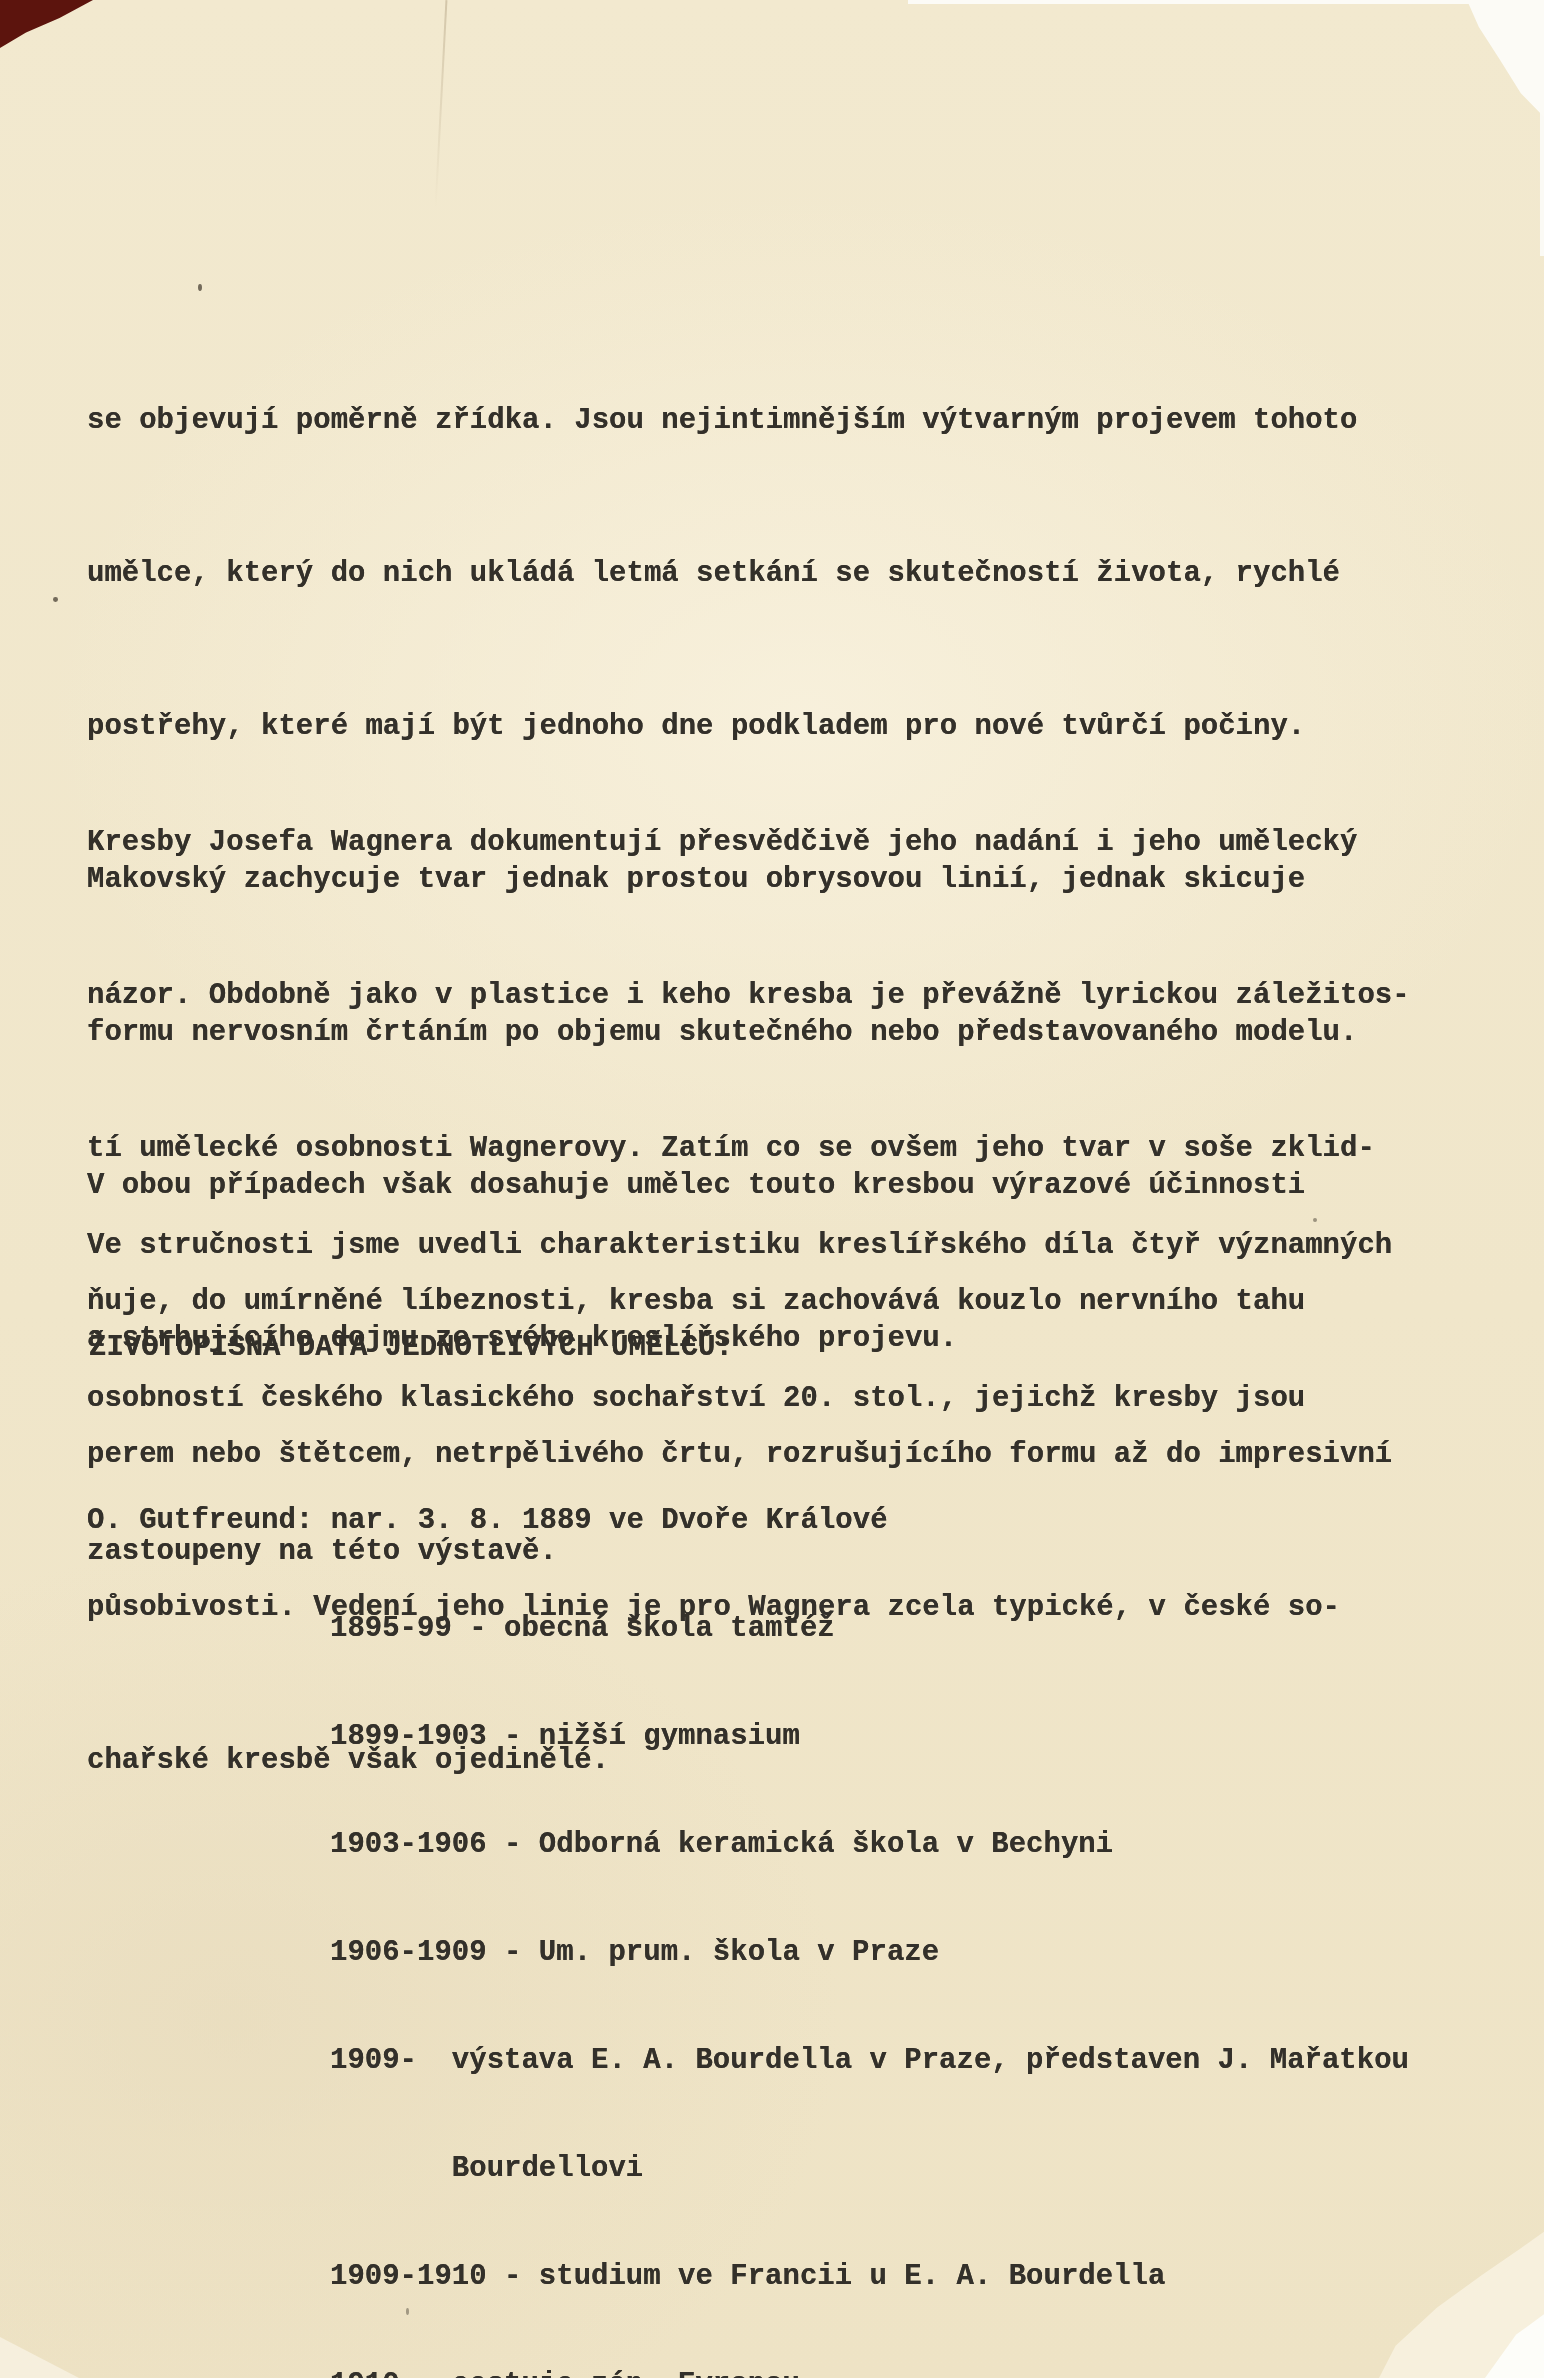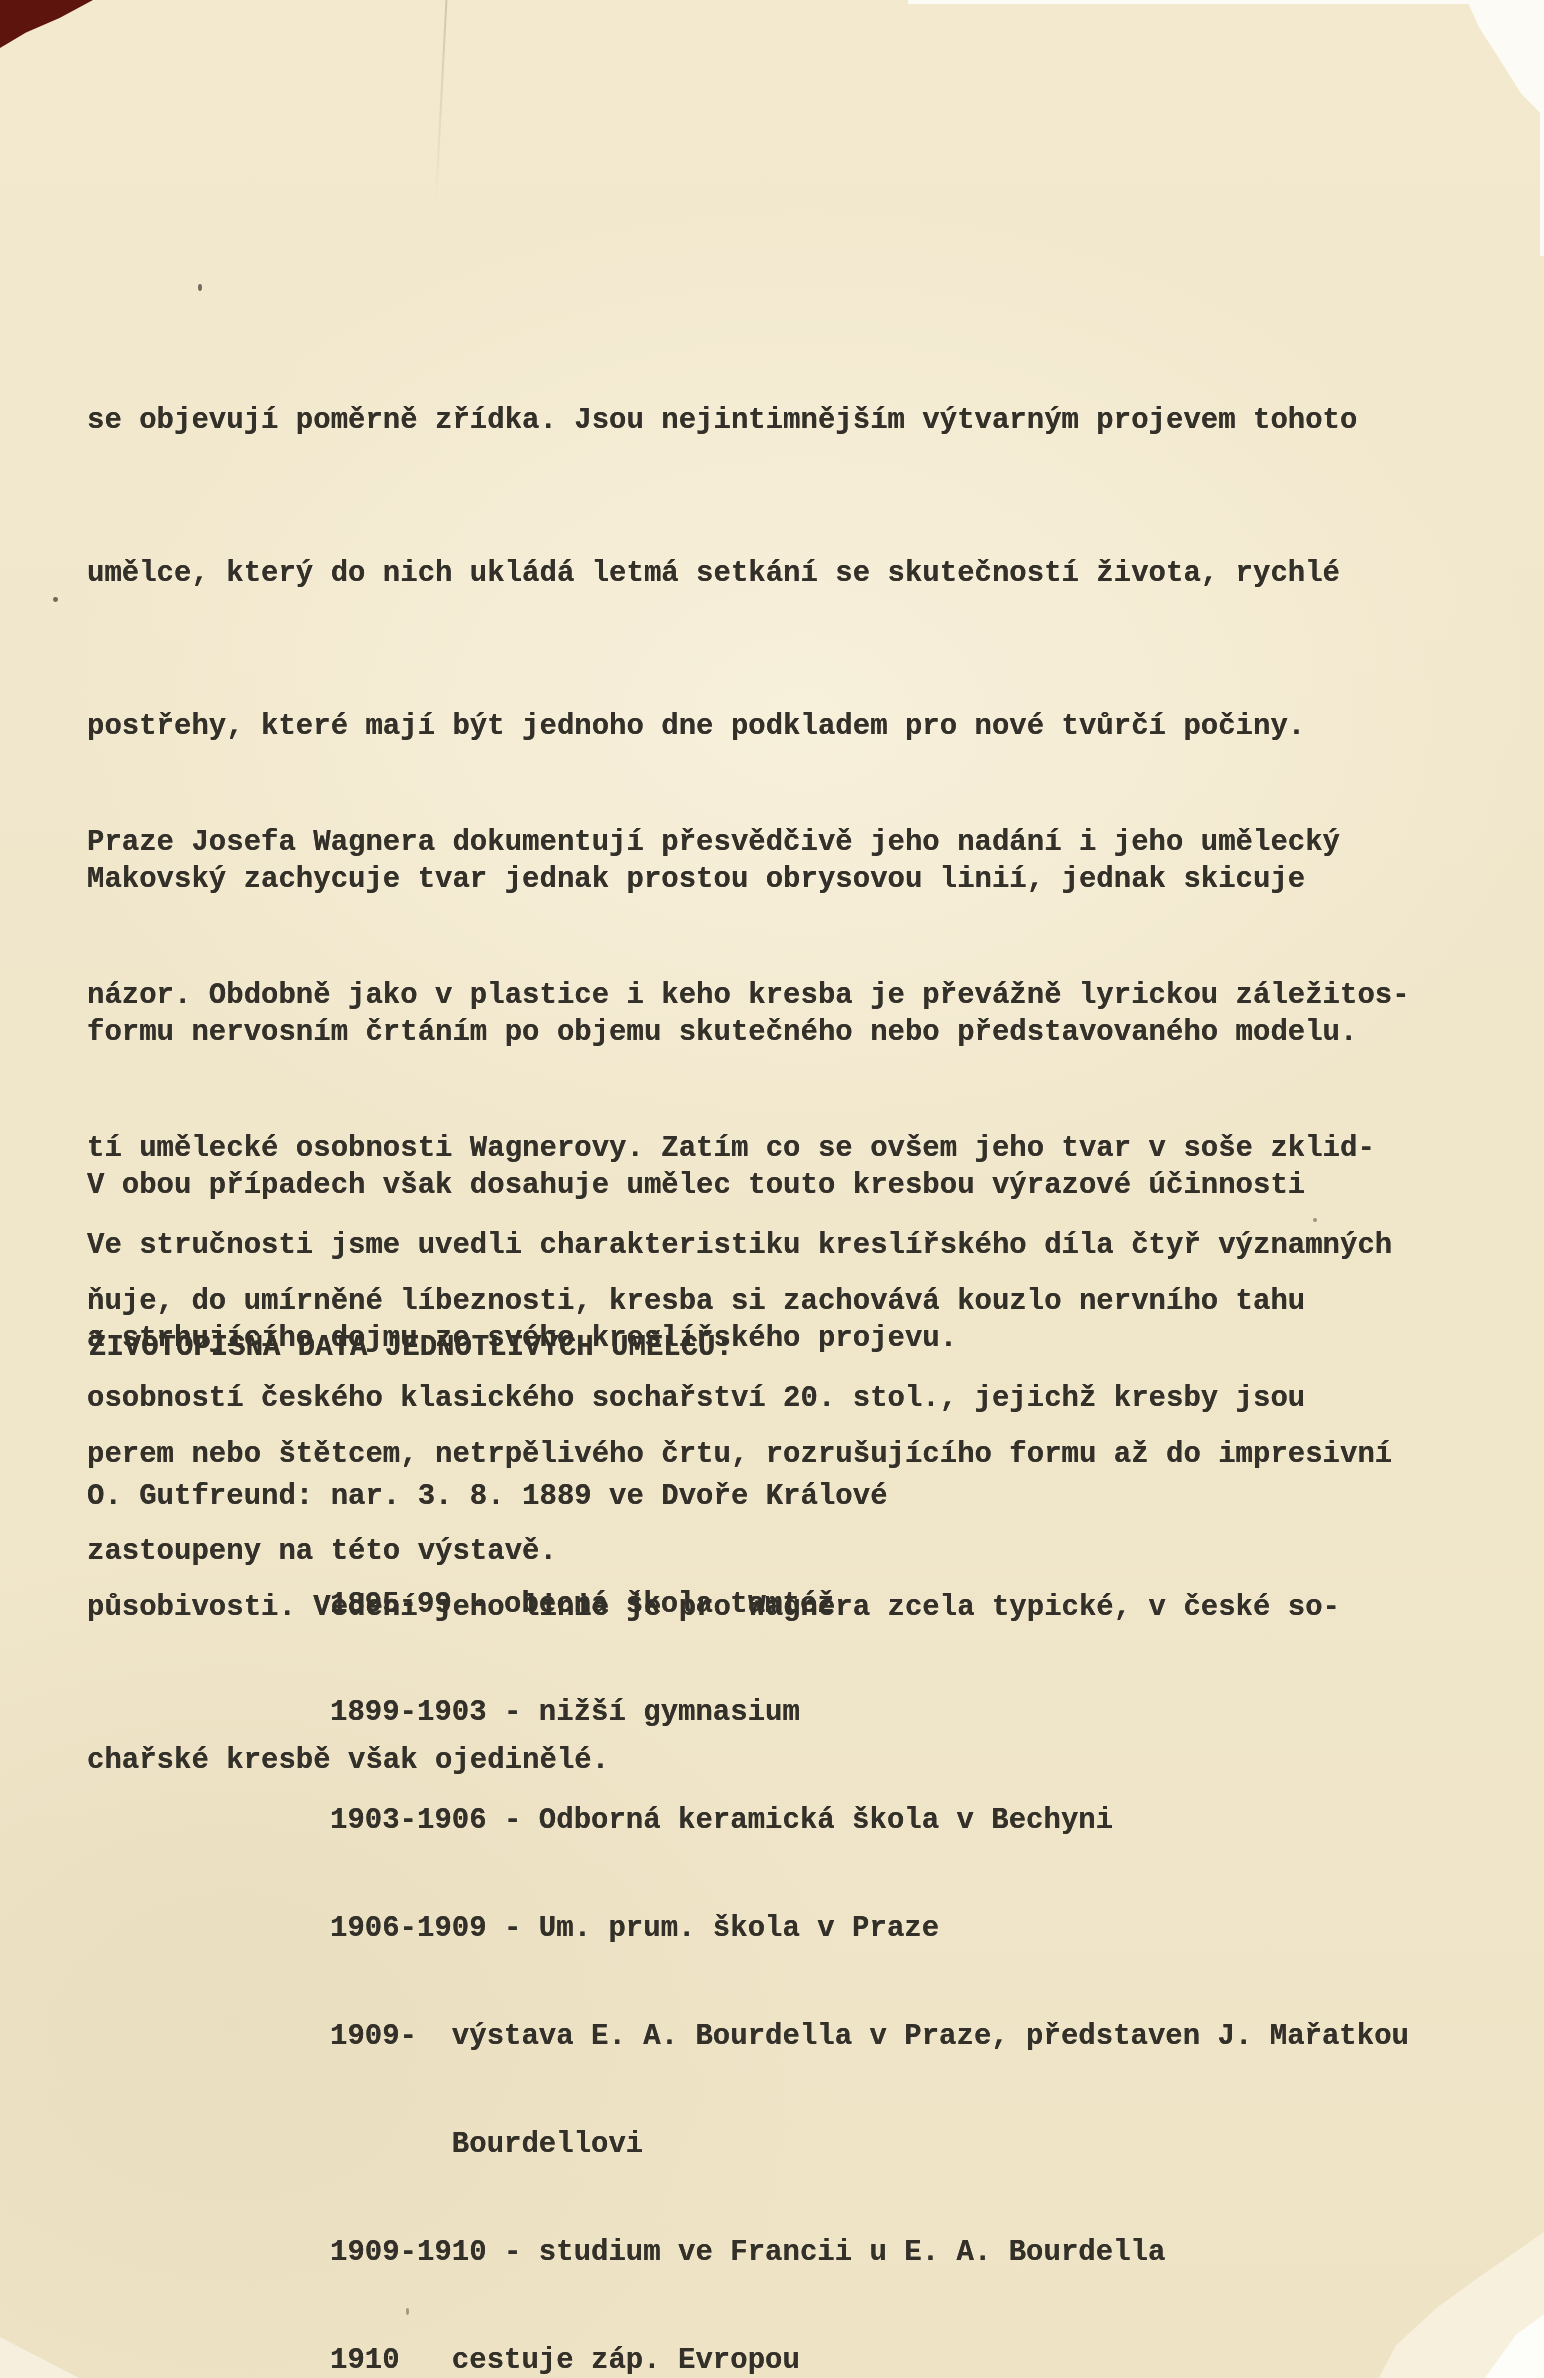--- a/index.html
+++ b/index.html
@@ -71,21 +71,21 @@
   .para{position:absolute;left:87px;white-space:pre;line-height:51px;}
   .p1{top:293px;}
   .p2{top:715px;}
   .p3{top:1118px;}
   .heading{
     position:absolute;left:85px;top:1324px;margin:4px;
     font-size:29px;font-weight:700;white-space:pre;line-height:39px;
   }
   .bio{position:absolute;left:87px;top:1407px;line-height:36px;white-space:pre;}
   .bline{margin-left:243px;}
-  .bline.first{margin-left:0;}
+  .bline.first{margin-left:0;margin-top:24px;}
   .u{text-decoration-thickness:2.9px;text-underline-offset:5.8px;}
 </style>
 </head>
 <body>
 
 <div class="paper">
 
   <div class="corner-red"></div>
   <div class="top-edge-strip"></div>
   <div class="right-sliver"></div>
@@ -105,21 +105,21 @@
       <div>se objevují poměrně zřídka. Jsou nejintimnějším výtvarným projevem tohoto</div>
       <div>umělce, který do nich ukládá letmá setkání se skutečností života, rychlé</div>
       <div>postřehy, které mají být jednoho dne podkladem pro nové tvůrčí počiny.</div>
       <div>Makovský zachycuje tvar jednak prostou obrysovou linií, jednak skicuje</div>
       <div>formu nervosním črtáním po objemu skutečného nebo představovaného modelu.</div>
       <div>V obou případech však dosahuje umělec touto kresbou výrazové účinnosti</div>
       <div>a strhujícího dojmu ze svého kreslířského projevu.</div>
     </section>
 
     <section class="para p2">
-      <div><span>Praze </span><span class="u">Josefa Wagnera</span><span> dokumentují přesvědčivě jeho nadání i jeho umělecký</span></div>
+      <div><span>Kresby </span><span class="u">Josefa Wagnera</span><span> dokumentují přesvědčivě jeho nadání i jeho umělecký</span></div>
       <div>názor. Obdobně jako v plastice i keho kresba je převážně lyrickou záležitos-</div>
       <div>tí umělecké osobnosti Wagnerovy. Zatím co se ovšem jeho tvar v soše zklid-</div>
       <div>ňuje, do umírněné líbeznosti, kresba si zachovává kouzlo nervního tahu</div>
       <div>perem nebo štětcem, netrpělivého črtu, rozrušujícího formu až do impresivní</div>
       <div>působivosti. Vedení jeho linie je pro Wagnera zcela typické, v české so-</div>
       <div>chařské kresbě však ojedinělé.</div>
     </section>
 
     <section class="para p3">
       <div>Ve stručnosti jsme uvedli charakteristiku kreslířského díla čtyř významných</div>

